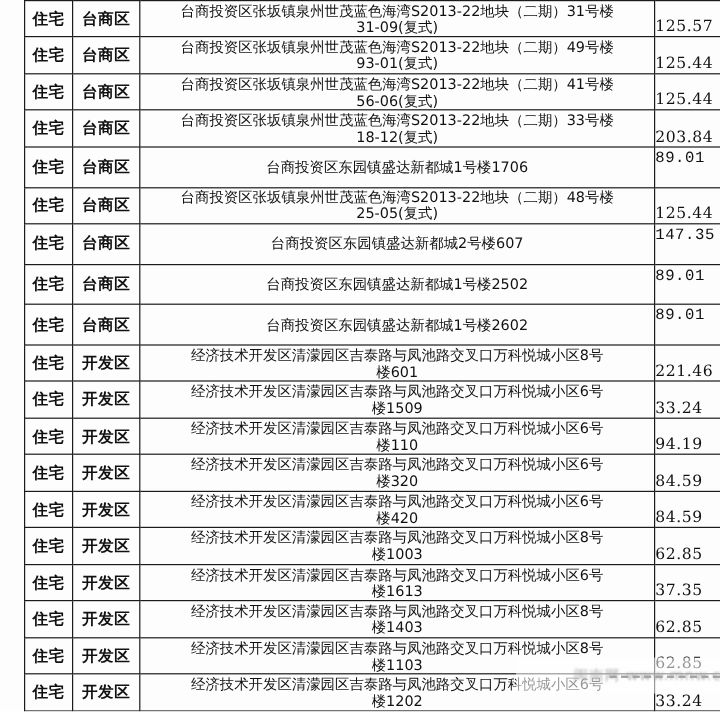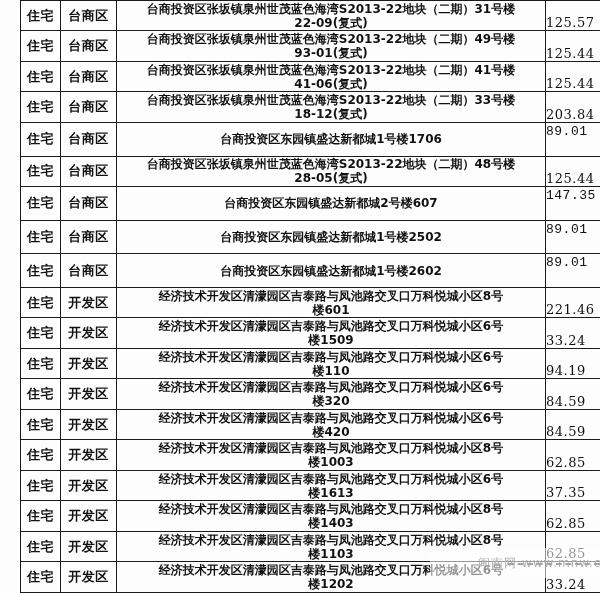--- a/index.html
+++ b/index.html
@@ -37,21 +37,21 @@
     text-align: center;
     vertical-align: middle;
     font-weight: bold;
     font-size: 13px;
     letter-spacing: 0.5px;
     white-space: nowrap;
   }
   td.c-addr {
     text-align: center;
     vertical-align: middle;
-    font-weight: bold;
+    font-weight: normal;
     font-size: 12px;
     line-height: 14px;
   }
   td.c-addr .l1, td.c-addr .l2 { white-space: nowrap; }
   td.c-area {
     text-align: left;
     vertical-align: bottom;
     padding-bottom: 3px;
     font-family: "DejaVu Serif", serif;
     font-size: 13px;
@@ -109,39 +109,39 @@
         <col class="c2">
         <col class="c3">
         <col class="c4">
     </colgroup>
     <tbody id="rows-body">
         <tr>
       <td class="c-type">住宅</td>
       <td class="c-district">台商区</td>
       <td class="c-addr">
         <div class="l1">台商投资区张坂镇泉州世茂蓝色海湾S2013-22地块（二期）31号楼</div>
-        <div class="l2">22-09(复式)</div>
+        <div class="l2">31-09(复式)</div>
       </td>
       <td class="c-area">125.57</td>
     </tr>
         <tr>
       <td class="c-type">住宅</td>
       <td class="c-district">台商区</td>
       <td class="c-addr">
         <div class="l1">台商投资区张坂镇泉州世茂蓝色海湾S2013-22地块（二期）49号楼</div>
         <div class="l2">93-01(复式)</div>
       </td>
       <td class="c-area">125.44</td>
     </tr>
         <tr>
       <td class="c-type">住宅</td>
       <td class="c-district">台商区</td>
       <td class="c-addr">
         <div class="l1">台商投资区张坂镇泉州世茂蓝色海湾S2013-22地块（二期）41号楼</div>
-        <div class="l2">41-06(复式)</div>
+        <div class="l2">56-06(复式)</div>
       </td>
       <td class="c-area">125.44</td>
     </tr>
         <tr>
       <td class="c-type">住宅</td>
       <td class="c-district">台商区</td>
       <td class="c-addr">
         <div class="l1">台商投资区张坂镇泉州世茂蓝色海湾S2013-22地块（二期）33号楼</div>
         <div class="l2">18-12(复式)</div>
       </td>
@@ -154,21 +154,21 @@
         <div class="l1">台商投资区东园镇盛达新都城1号楼1706</div>
 
       </td>
       <td class="c-area">89.01</td>
     </tr>
         <tr>
       <td class="c-type">住宅</td>
       <td class="c-district">台商区</td>
       <td class="c-addr">
         <div class="l1">台商投资区张坂镇泉州世茂蓝色海湾S2013-22地块（二期）48号楼</div>
-        <div class="l2">28-05(复式)</div>
+        <div class="l2">25-05(复式)</div>
       </td>
       <td class="c-area">125.44</td>
     </tr>
         <tr class="single">
       <td class="c-type">住宅</td>
       <td class="c-district">台商区</td>
       <td class="c-addr">
         <div class="l1">台商投资区东园镇盛达新都城2号楼607</div>
 
       </td>

